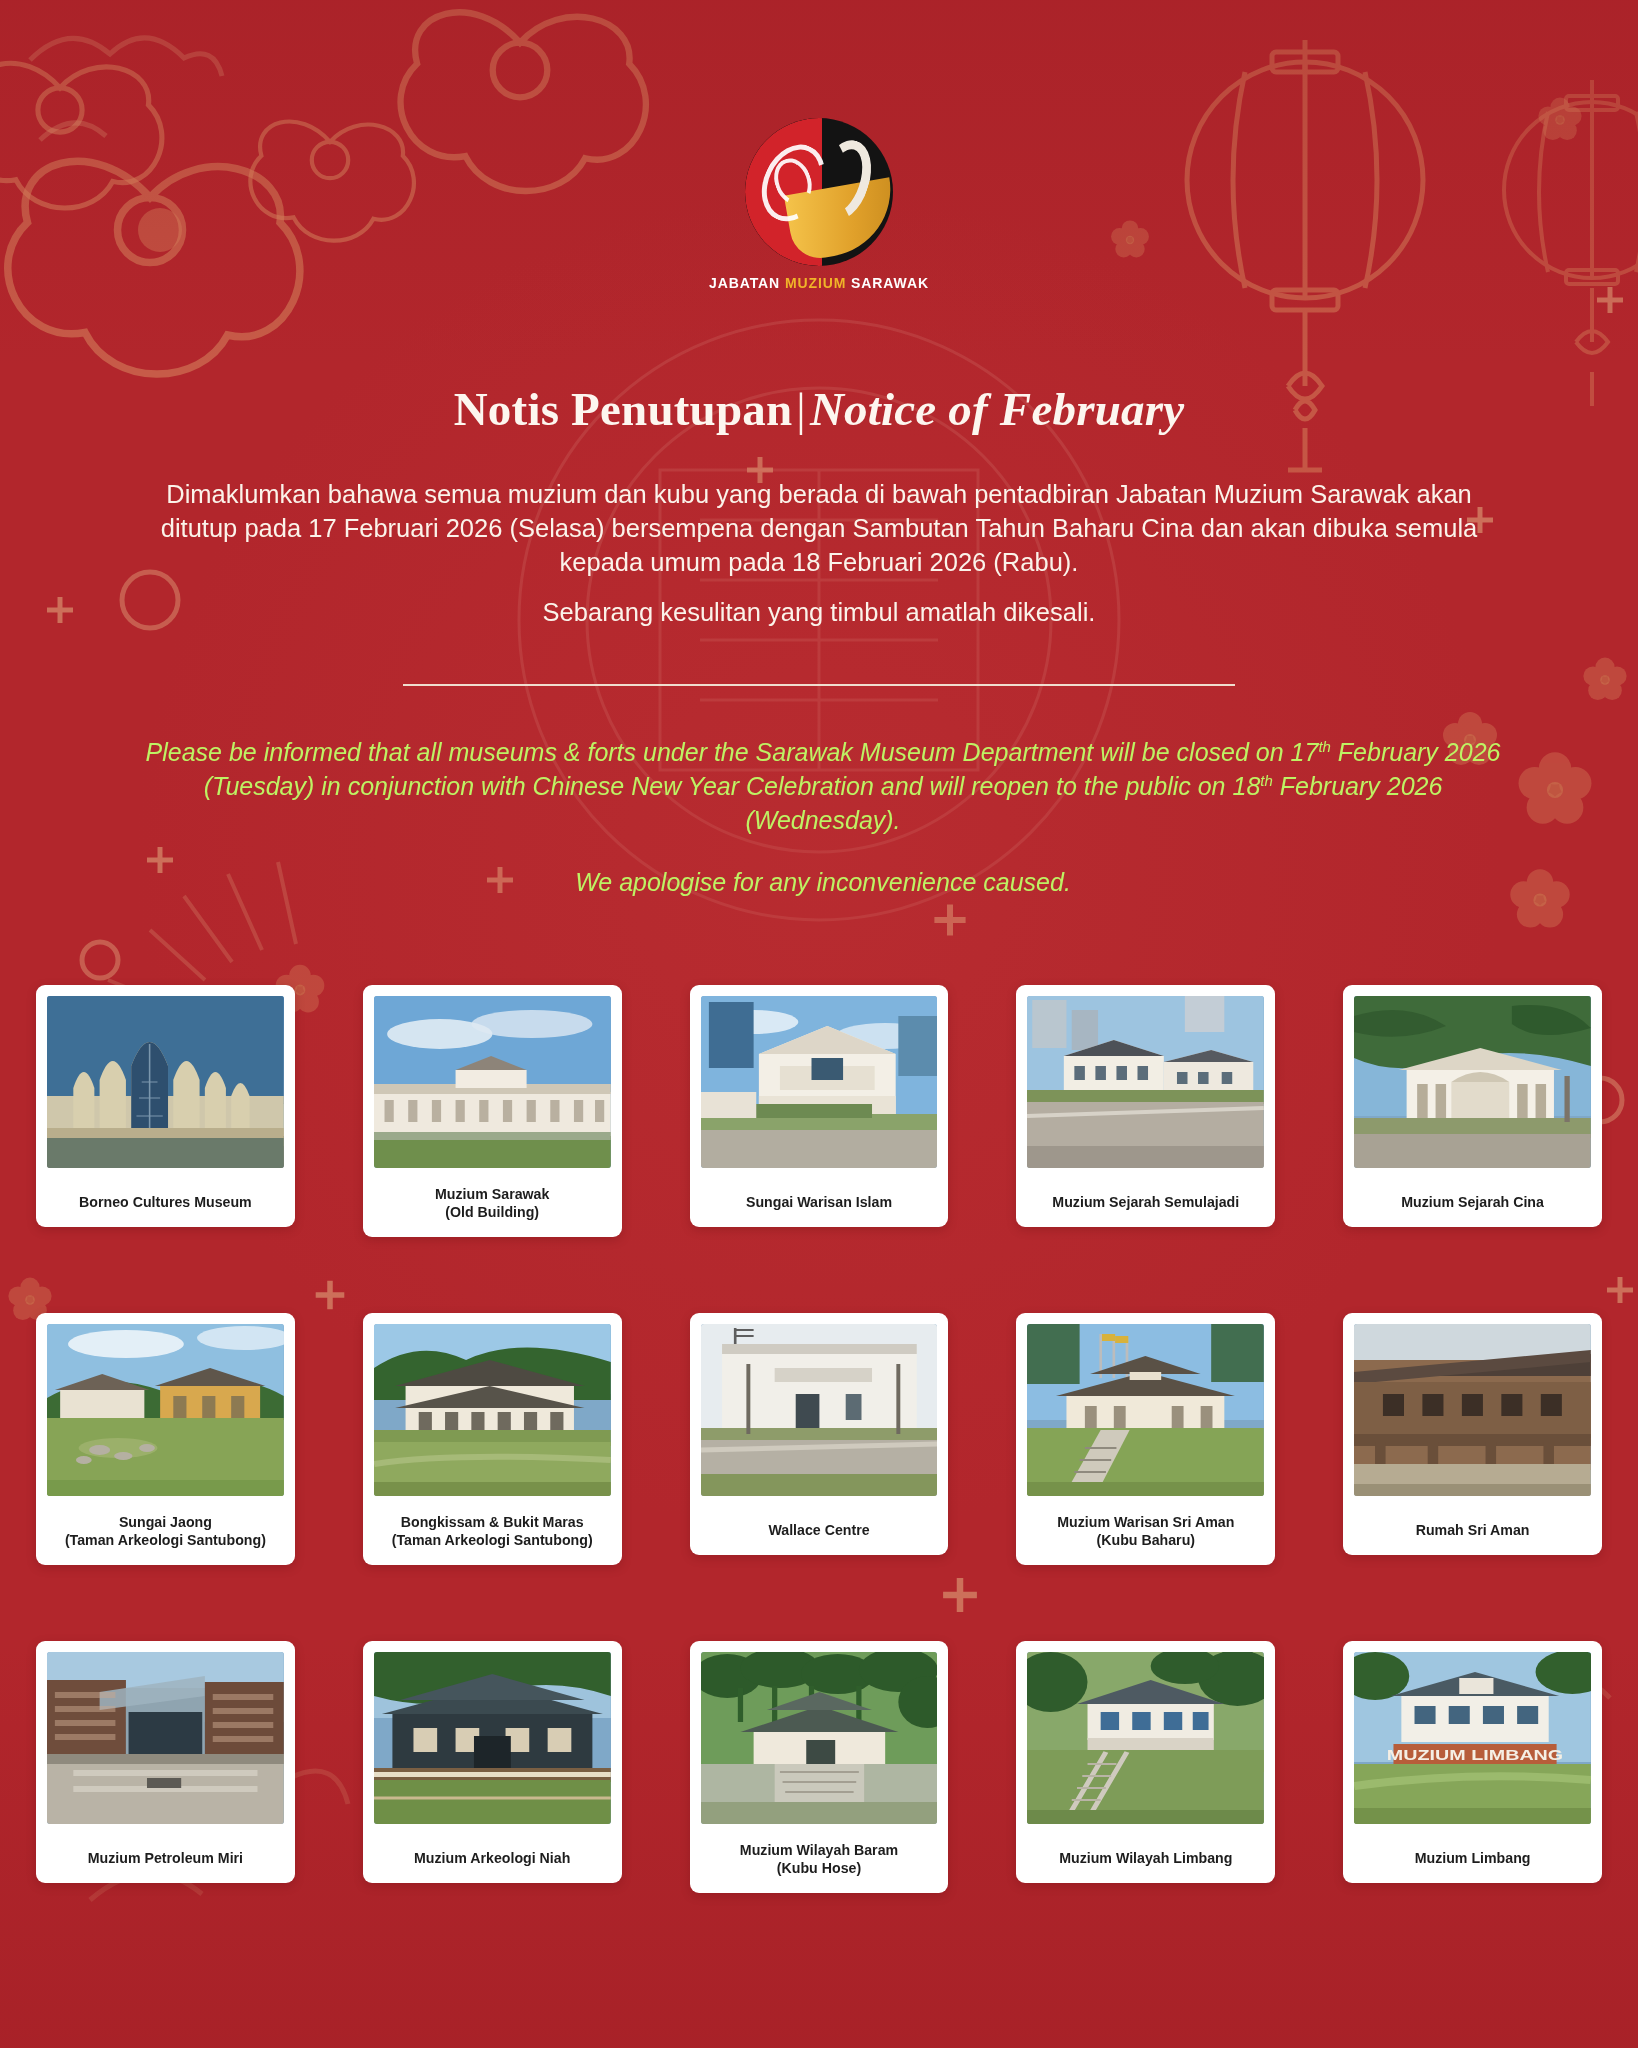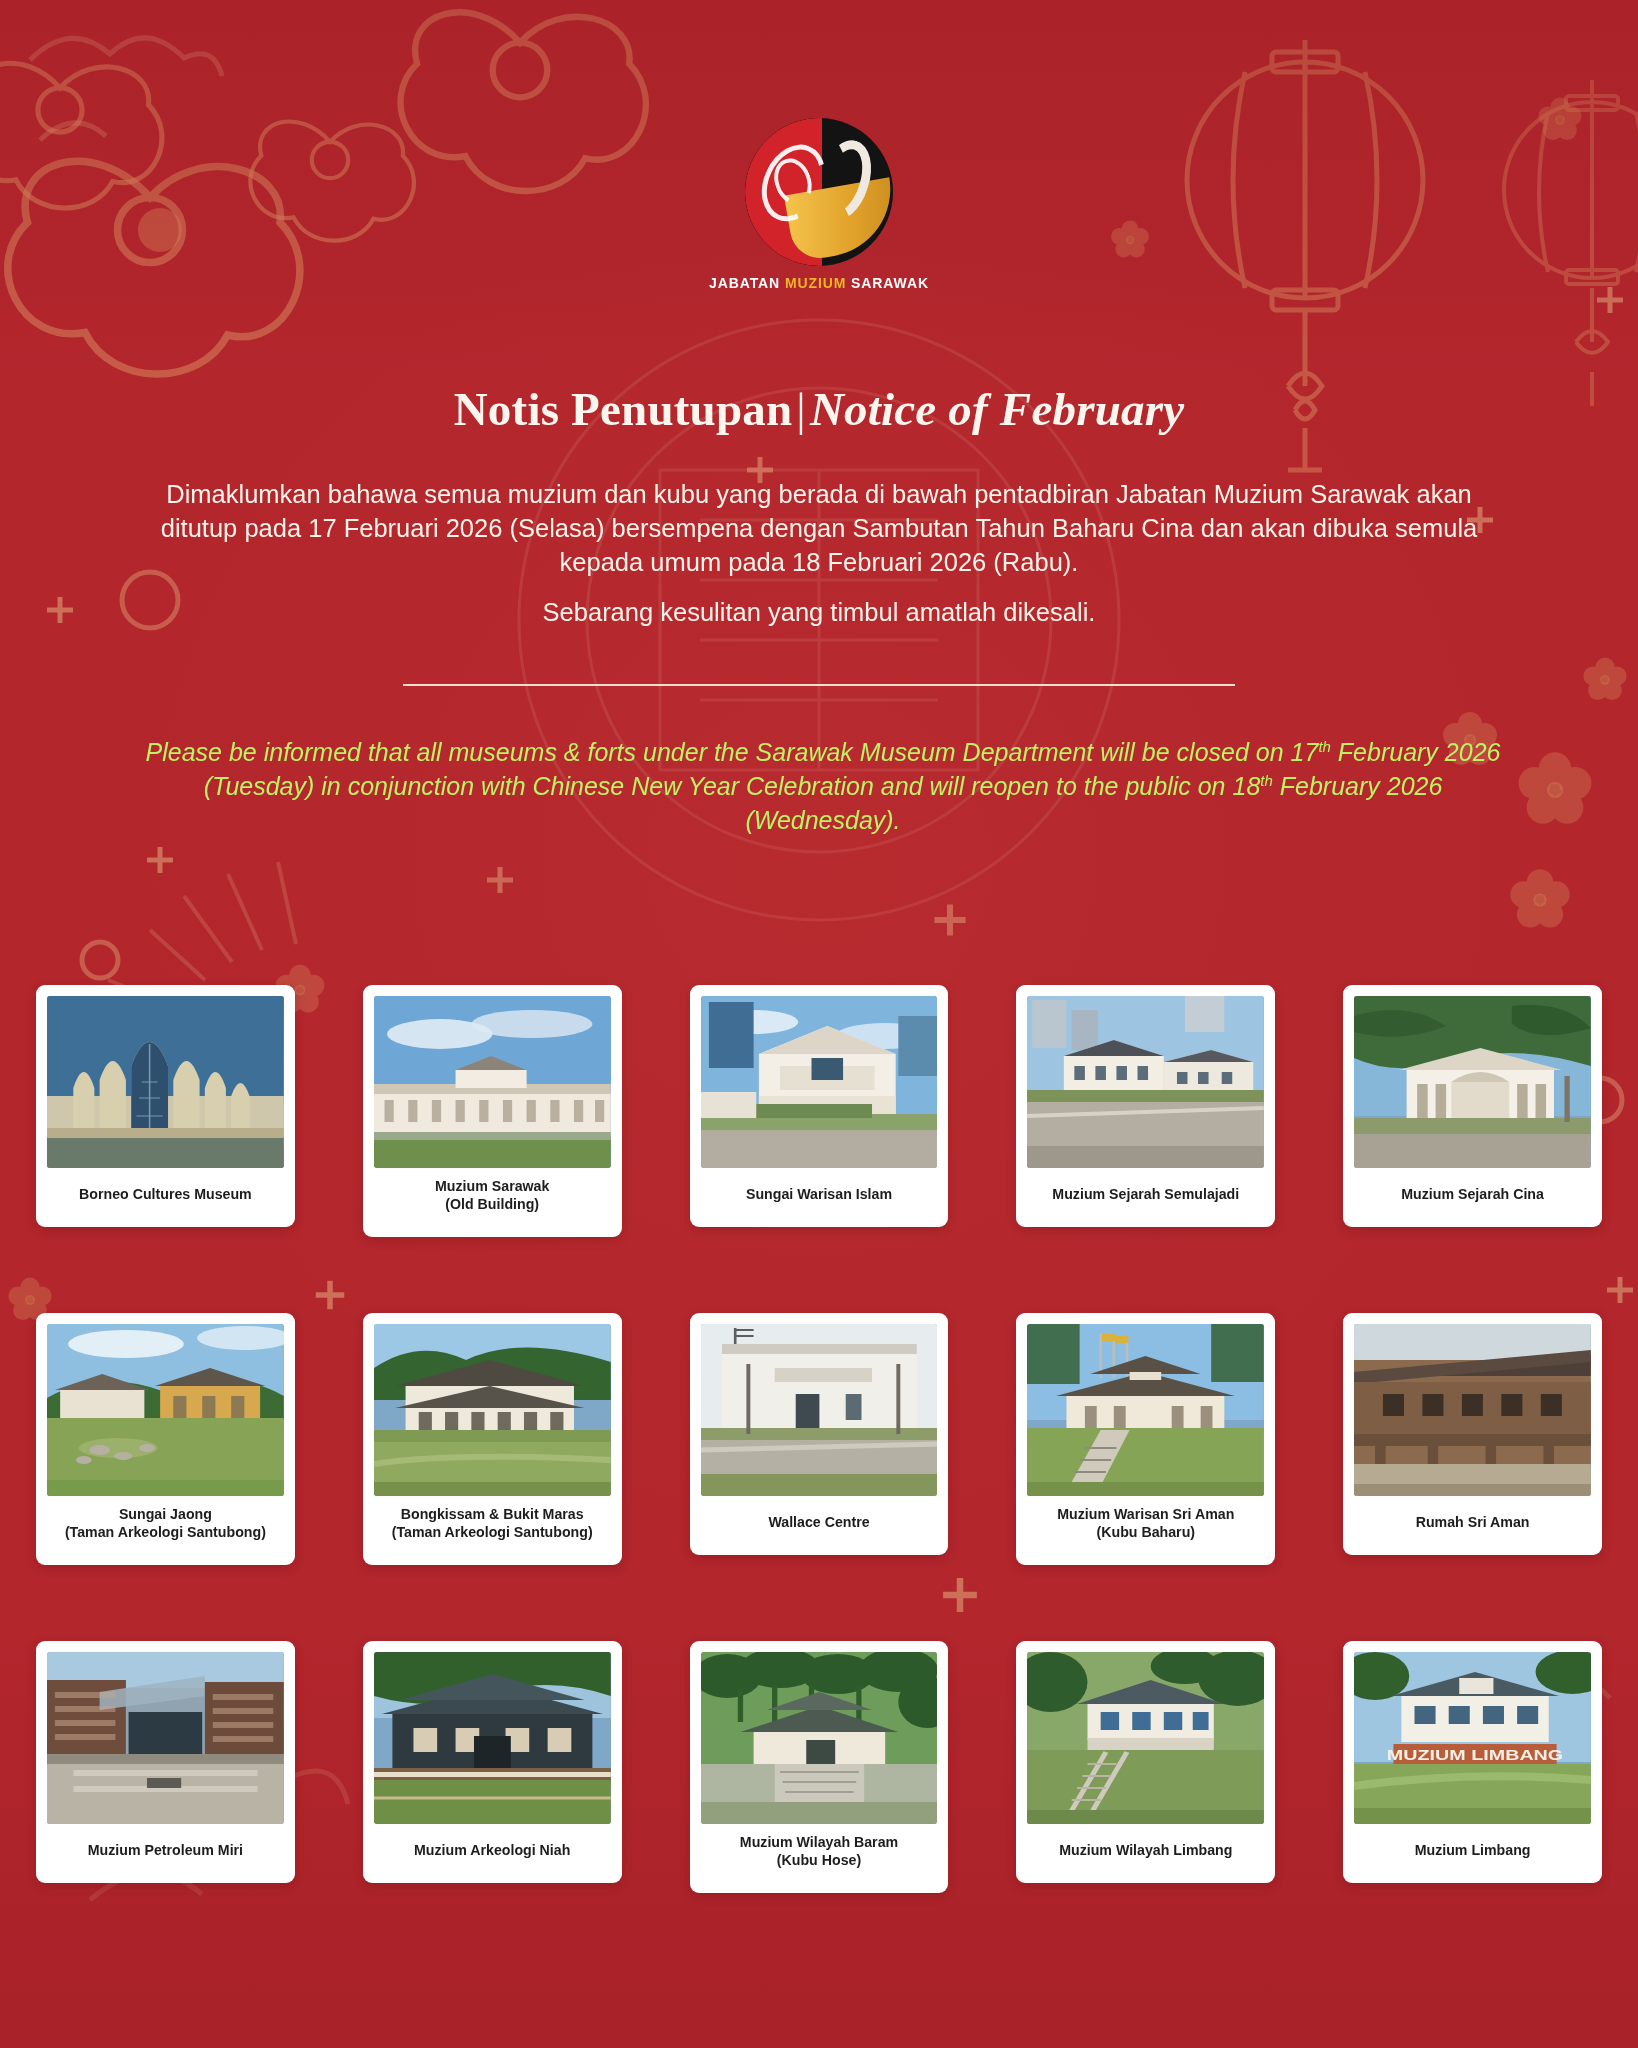--- a/index.html
+++ b/index.html
@@ -178,21 +178,21 @@
     right: 36px;
     display: grid;
     grid-template-columns: repeat(5, 1fr);
     grid-auto-rows: 268px;
     gap: 60px 68px;
   }
   .card {
     background: #ffffff;
     border-radius: 9px;
     box-shadow: 0 3px 10px rgba(90,10,14,0.25);
-    padding: 11px 11px 24px 11px;
+    padding: 11px 11px 16px 11px;
     display: flex;
     flex-direction: column;
     align-items: center;
     height: 242px;
     align-self: start;
   }
   .card.tall { height: 252px; }
   .thumb {
     width: 100%;
     height: 172px;
@@ -396,20 +396,21 @@
 
 <div class="para-my">
   <span>Dimaklumkan bahawa semua muzium dan kubu yang berada di bawah pentadbiran Jabatan Muzium Sarawak akan ditutup pada 17 Februari 2026 (Selasa) bersempena dengan Sambutan Tahun Baharu Cina dan akan dibuka semula kepada umum pada 18 Februari 2026 (Rabu).</span>
   <span class="second">Sebarang kesulitan yang timbul amatlah dikesali.</span>
 </div>
 
 <div class="divider"></div>
 
 <div class="para-en">
   <span>Please be informed that all museums &amp; forts under the Sarawak Museum Department will be closed on  17</span><sup>th</sup><span> February 2026 (Tuesday) in conjunction with Chinese New Year Celebration and will reopen to the public on 18</span><sup>th</sup><span> February 2026 (Wednesday).</span>
+  <span class="apology">We apologise for any inconvenience caused.</span>
 </div>
 
 <div class="grid">
 
   <div class="card">
     <div class="thumb">
       <div class="sky" style="height:62%"></div>
       <div class="ground paved" style="height:20%"></div>
       <svg width="100%" height="100%" viewBox="0 0 180 172" preserveAspectRatio="none" style="position:absolute;inset:0">
         <rect x="0" y="0" width="180" height="108" fill="#3e6f96"></rect>

